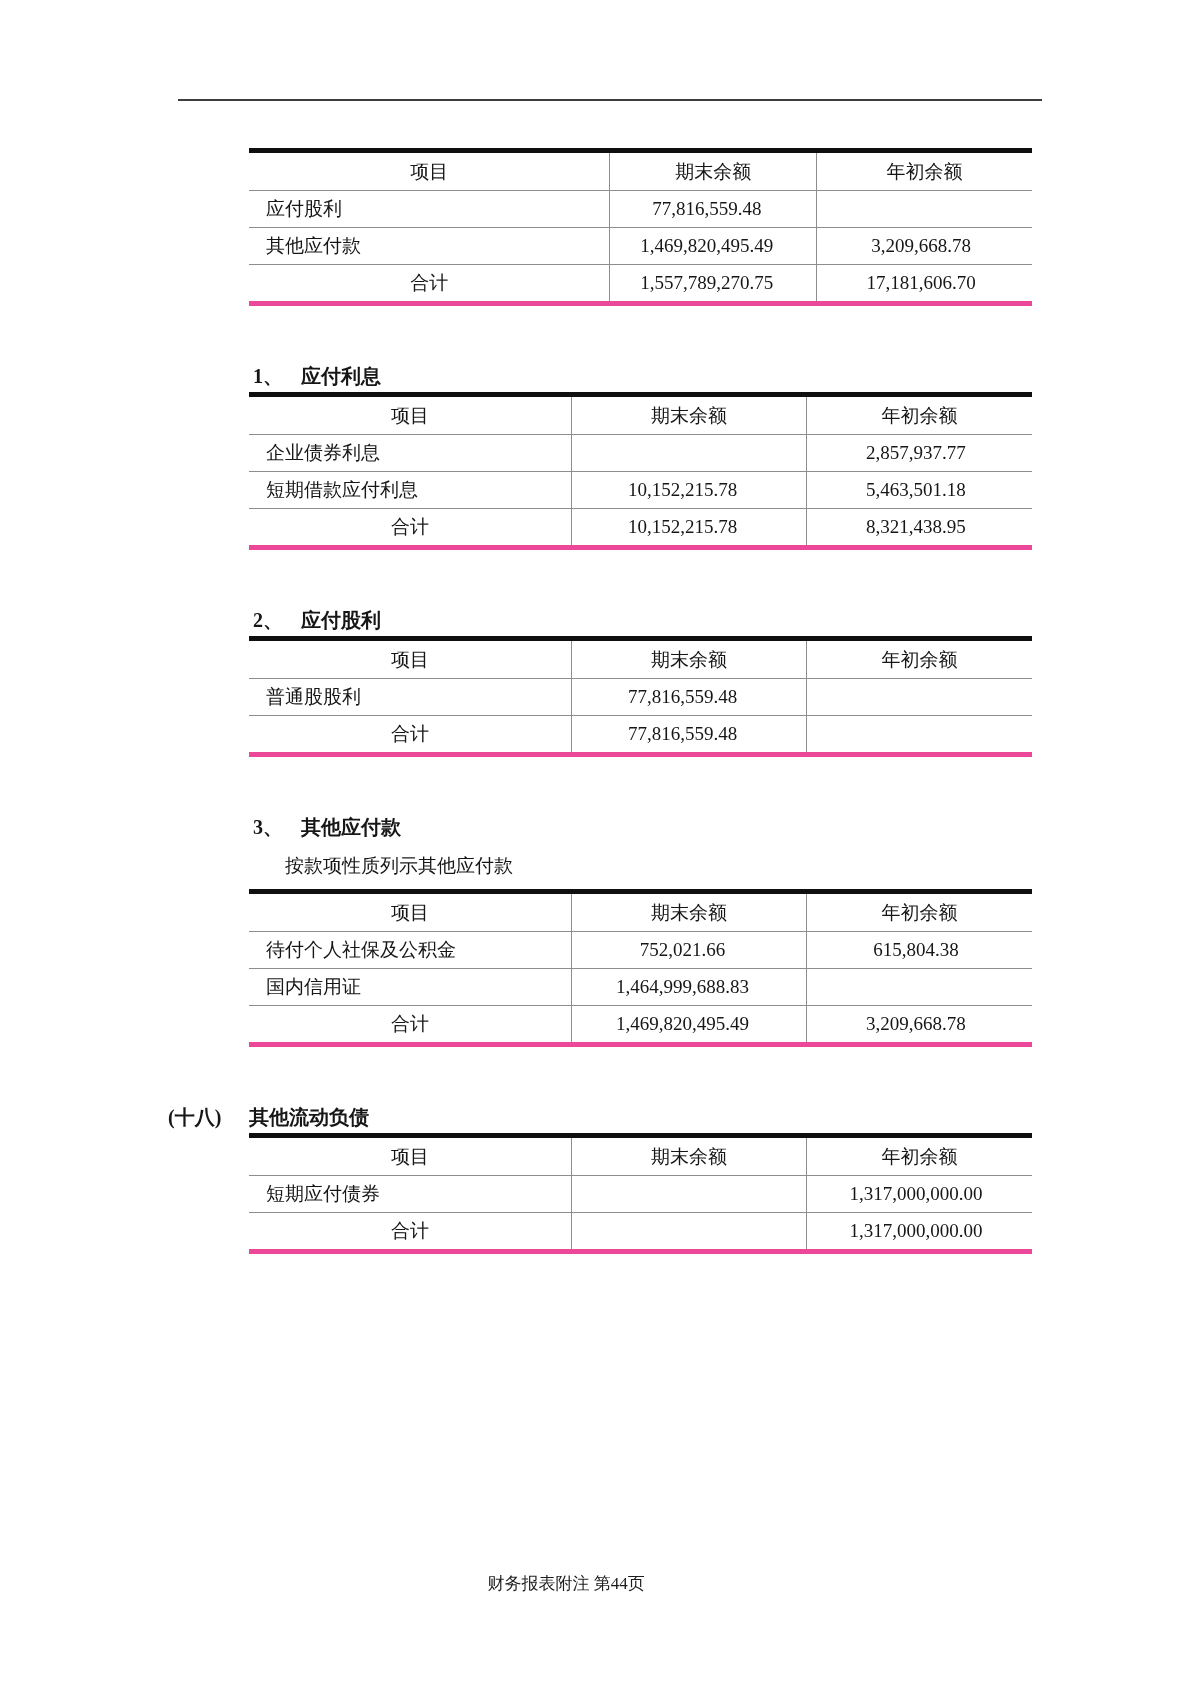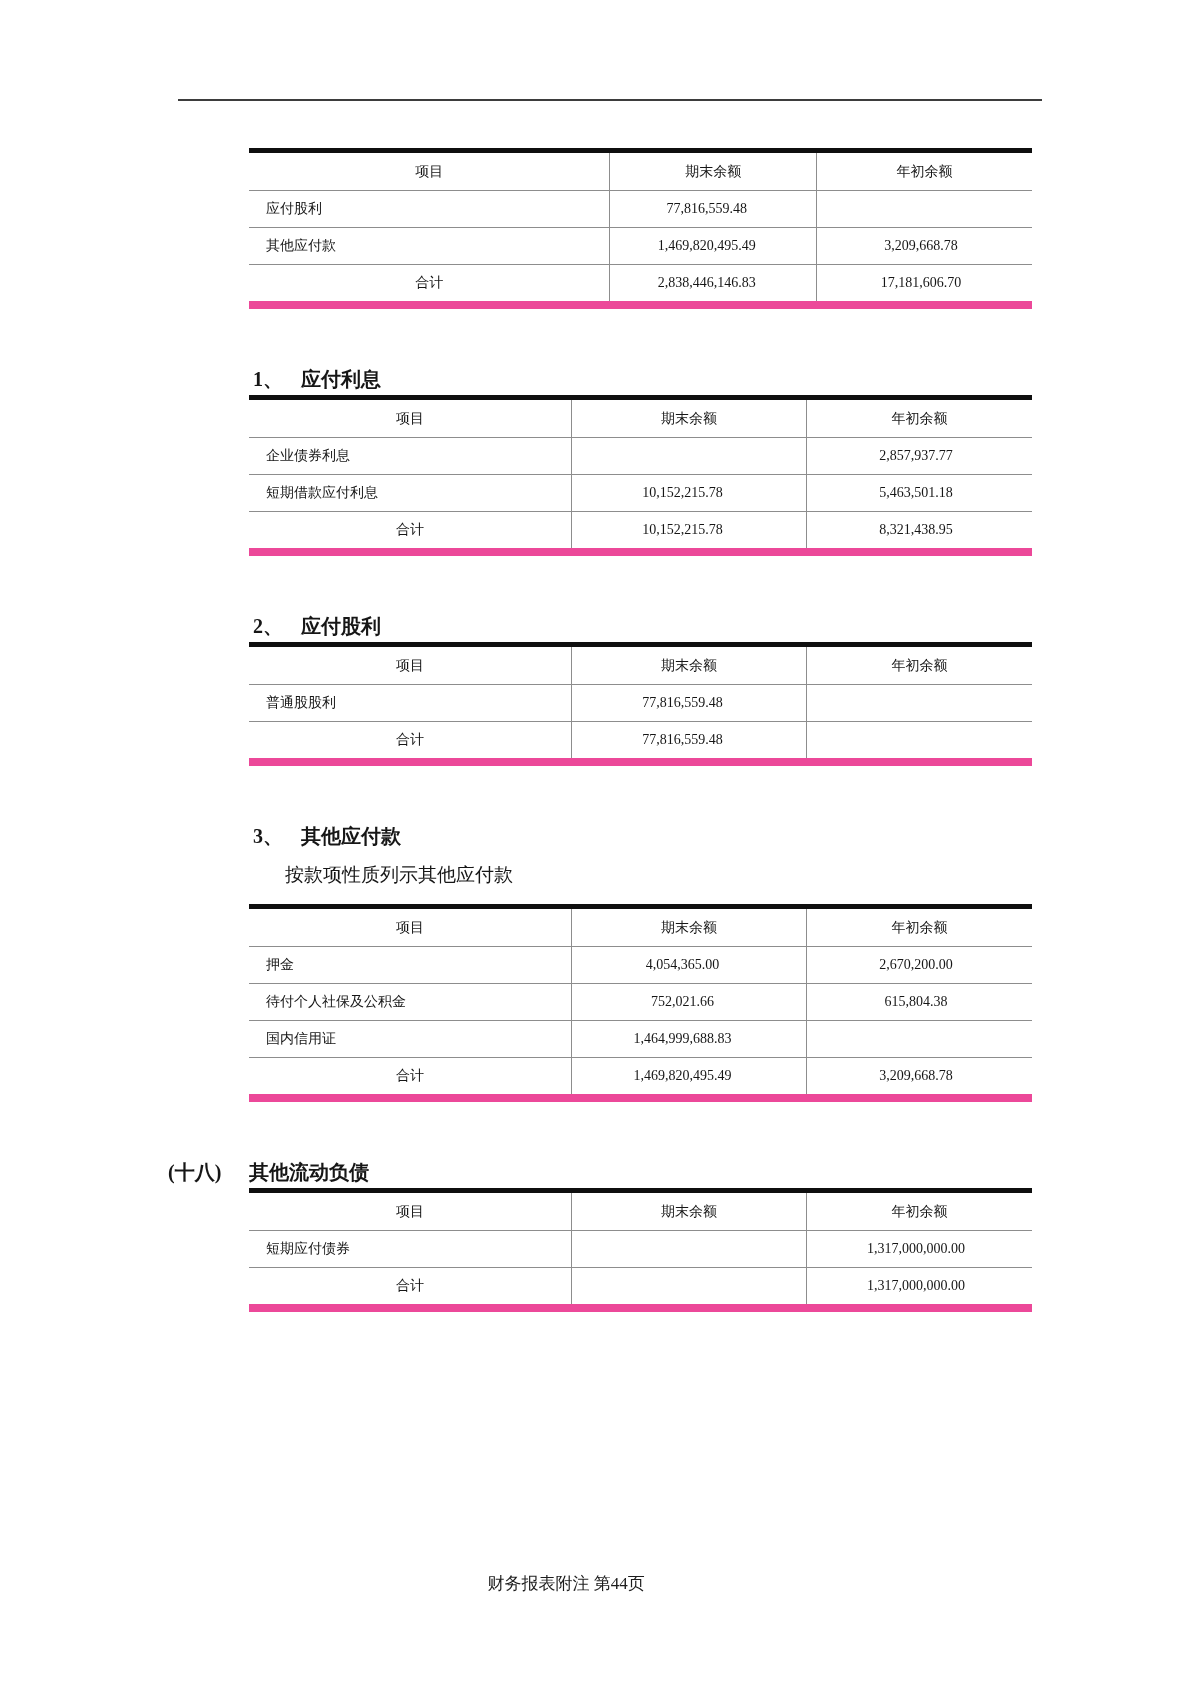--- a/index.html
+++ b/index.html
@@ -18,22 +18,22 @@
   }
 
   .content { position:absolute; left:249px; top:148px; width:783px; }
 
   
   .fin-table {
     width:100%;
     border-collapse:collapse;
     table-layout:fixed;
     border-top:5px solid #0f0f0f;
-    border-bottom:8px solid #ec4899;
-    font-size:14px;
+    border-bottom:5px solid #ec4899;
+    font-size:19px;
   }
   .fin-table th {
     height:37px; font-weight:normal; text-align:center;
     padding:0; vertical-align:middle;
   }
   .fin-table td {
     height:36px; padding:0; vertical-align:middle;
     white-space:nowrap; overflow:hidden;
   }
   .fin-table tbody tr { border-top:1px solid #8d8d8d; }
@@ -49,21 +49,21 @@
 
   
   .section-head {
     display:flex; align-items:baseline;
     margin:57px 0 2px 0;
     font-weight:bold; font-size:20px; line-height:27px;
   }
   .section-head .sec-num { flex:0 0 auto; width:52px; padding-left:4px; box-sizing:border-box; }
   .section-head.outdent { margin-left:-81px;font-family:Liberation Serif, serif; }
   .section-head.outdent .sec-num { width:81px; padding-left:0; }
-  .sub-note { margin:12px 0 16px 36px; font-size:19px; line-height:26px; }
+  .sub-note { margin:12px 0 10px 36px; font-size:19px; line-height:26px; }
 
   .footer {
     position:absolute; left:0; top:1572px; width:1132px;
     text-align:center; font-size:17px; color:#1c1c1c;
   }
 </style>
 </head>
 <body>
 
 <div class="page">
@@ -91,21 +91,21 @@
           <td class="num vline">77,816,559.48</td>
           <td class="num vline"></td>
         </tr>
         <tr>
           <td class="item">其他应付款</td>
           <td class="num vline">1,469,820,495.49</td>
           <td class="num vline">3,209,668.78</td>
         </tr>
         <tr>
           <td class="total-label">合计</td>
-          <td class="num vline">2,838,446,146.83</td>
+          <td class="num vline">1,557,789,270.75</td>
           <td class="num vline">17,181,606.70</td>
         </tr>
       </tbody>
     </table>
 
     <div class="section-head">
       <span class="sec-num">1、</span>
       <span class="sec-title">应付利息</span>
     </div>
     <table class="fin-table cols-b">
@@ -184,25 +184,20 @@
         </colgroup>
       <thead>
         <tr>
           <th>项目</th>
           <th class="vline">期末余额</th>
           <th class="vline">年初余额</th>
         </tr>
       </thead>
       <tbody>
         <tr>
-          <td class="item">押金</td>
-          <td class="num vline">4,054,365.00</td>
-          <td class="num vline">2,670,200.00</td>
-        </tr>
-        <tr>
           <td class="item">待付个人社保及公积金</td>
           <td class="num vline">752,021.66</td>
           <td class="num vline">615,804.38</td>
         </tr>
         <tr>
           <td class="item">国内信用证</td>
           <td class="num vline">1,464,999,688.83</td>
           <td class="num vline"></td>
         </tr>
         <tr>

